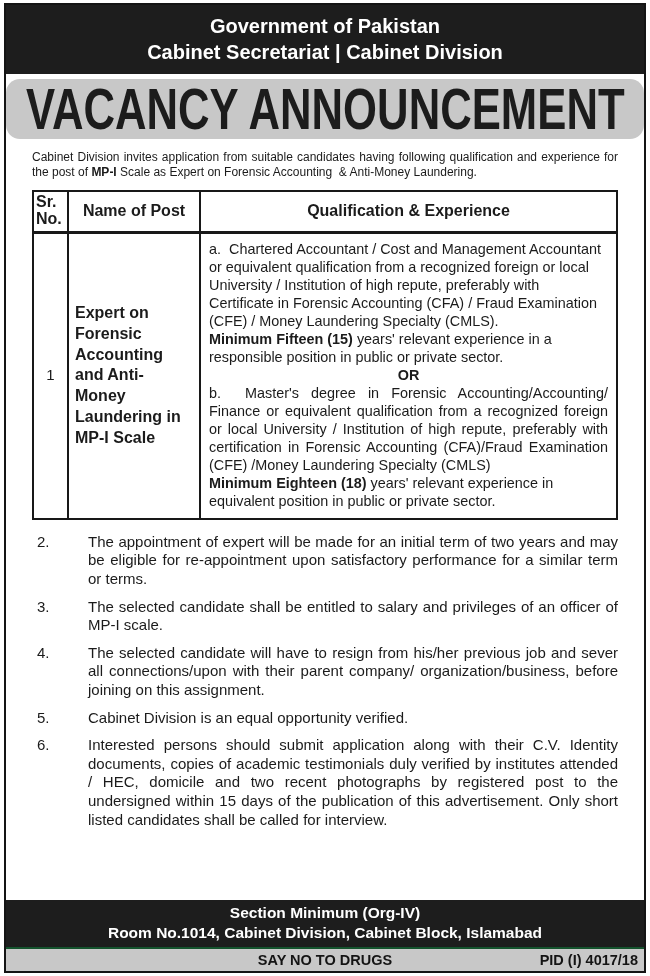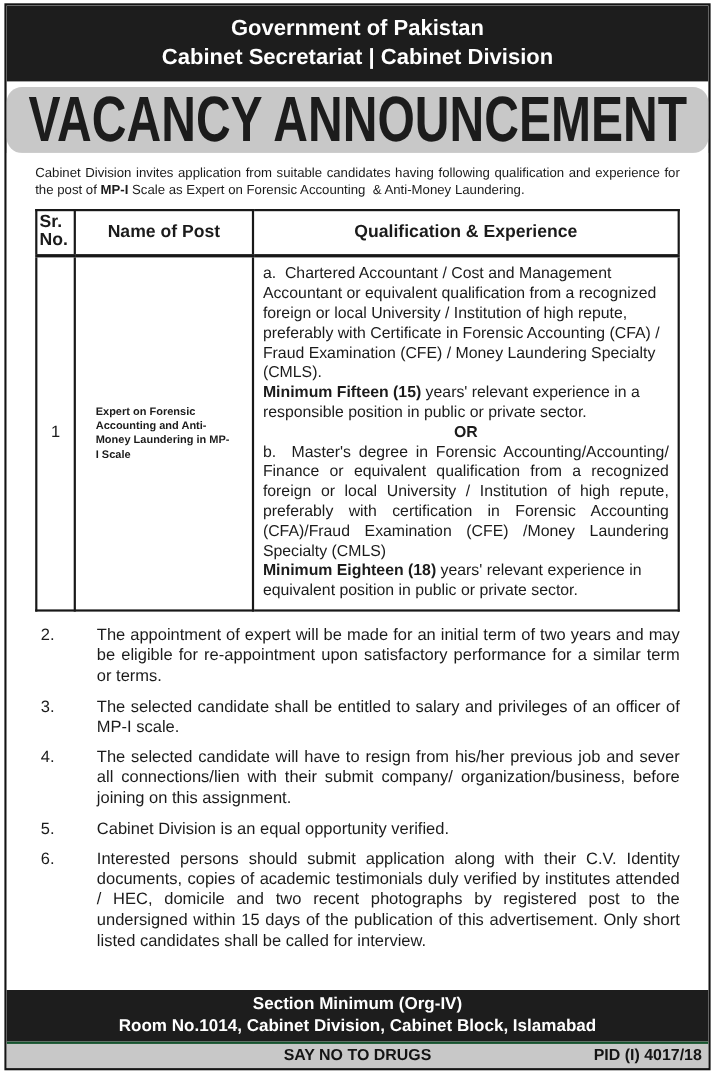--- a/index.html
+++ b/index.html
@@ -52,25 +52,25 @@
   }
 
   table.vacancy-table {
     width: 100%; border-collapse: collapse;
     font-size: 14.4px; line-height: 1.25;
   }
   .vacancy-table th, .vacancy-table td { border: 2px solid #181818; }
   .vacancy-table thead th { border-bottom: 3px solid #181818; padding: 2px 2px 3px; font-size: 16px; }
   th.col-sr { width: 35px; text-align: left; padding-left: 3px; font-size: 15px; line-height: 1.05; }
   th.col-sr span { display: block; }
-  th.col-post { width: 162px; }
+  th.col-post { width: 132px; }
   .sr-cell { text-align: center; vertical-align: middle; font-size: 15px; }
   .post-cell {
     font-weight: bold; vertical-align: middle;
-    padding: 4px 18px; font-size: 10px; line-height: 1.3;
+    padding: 4px 6px; font-size: 16px; line-height: 1.3;
   }
   .qual-cell { padding: 6px 8px 8px; vertical-align: top; }
   .qual-cell p { margin: 0; }
   .q-a { text-align: left; }
   .q-min15 { text-align: left; }
   .q-or { text-align: center; font-weight: bold; margin: 1px 0; }
   .q-b { text-align: justify; }
   .q-min18 { margin-top: 14px; text-align: left; }
 
   .notes { margin-top: 13px; font-size: 15px; line-height: 1.24; }
@@ -147,21 +147,21 @@
         <div class="note">
           <span class="num">2.</span>
           <span class="txt">The appointment of expert will be made for an initial term of two years and may be eligible for re-appointment upon satisfactory performance for a similar term or terms.</span>
         </div>
         <div class="note">
           <span class="num">3.</span>
           <span class="txt">The selected candidate shall be entitled to salary and privileges of an officer of MP-I scale.</span>
         </div>
         <div class="note">
           <span class="num">4.</span>
-          <span class="txt">The selected candidate will have to resign from his/her previous job and sever all connections/lien with their submit company/ organization/business, before joining on this assignment.</span>
+          <span class="txt">The selected candidate will have to resign from his/her previous job and sever all connections/upon with their parent company/ organization/business, before joining on this assignment.</span>
         </div>
         <div class="note">
           <span class="num">5.</span>
           <span class="txt">Cabinet Division is an equal opportunity verified.</span>
         </div>
         <div class="note">
           <span class="num">6.</span>
           <span class="txt">Interested persons should submit application along with their C.V. Identity documents, copies of academic testimonials duly verified by institutes attended / HEC, domicile and two recent photographs by registered post to the undersigned within 15 days of the publication of this advertisement. Only short listed candidates shall be called for interview.</span>
         </div>
 

